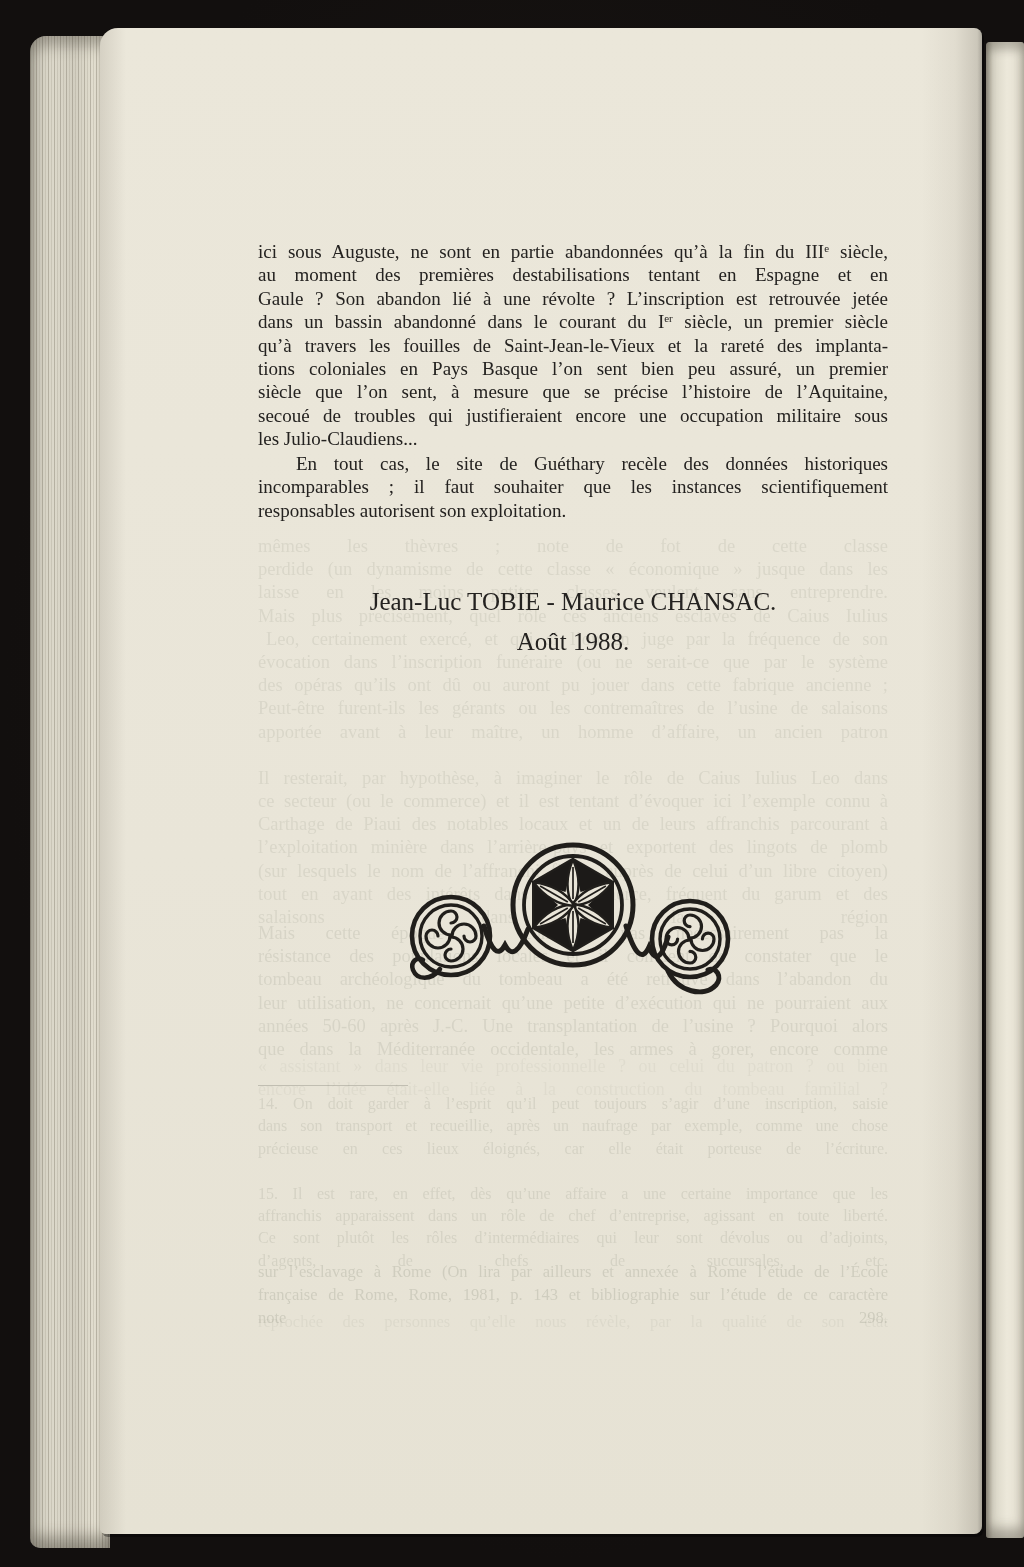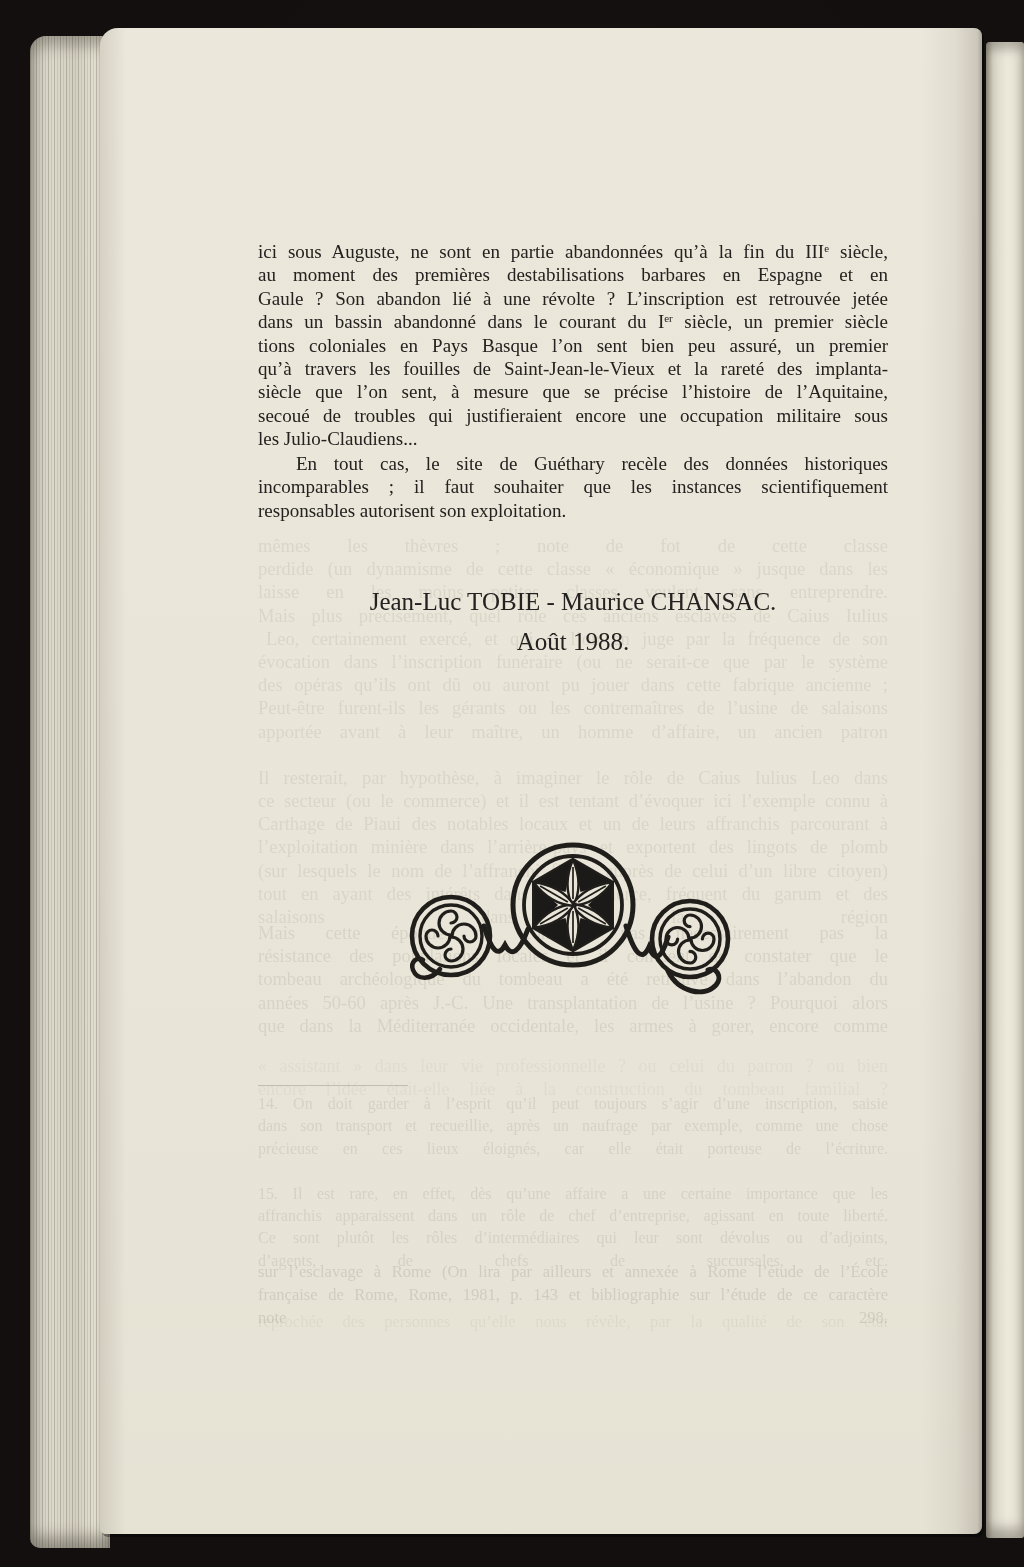--- a/index.html
+++ b/index.html
@@ -80,20 +80,21 @@
           <div class="gline" style="height: 23.2px; line-height: 23.2px;">Carthage de Piaui des notables locaux et un de leurs affranchis parcourant à</div>
           <div class="gline" style="height: 23.2px; line-height: 23.2px;">l’exploitation minière dans l’arrière-pays et exportent des lingots de plomb</div>
           <div class="gline" style="height: 23.2px; line-height: 23.2px;">(sur lesquels le nom de l’affranchi figure auprès de celui d’un libre citoyen)</div>
           <div class="gline" style="height: 23.2px; line-height: 23.2px;">tout en ayant des intérêts dans le commerce, fréquent du garum et des</div>
           <div class="gline" style="height: 23.2px; line-height: 23.2px;">salaisons dans la région</div>
         </div>
         <div class="ghostblock" style="top: 894px; font-size: 18.5px; opacity: 0.12;">
           <div class="gline" style="height: 23.2px; line-height: 23.2px;">Mais cette époque ne confirme pas nécessairement pas la</div>
           <div class="gline" style="height: 23.2px; line-height: 23.2px;">résistance des populations locales et il convient de constater que le</div>
           <div class="gline" style="height: 23.2px; line-height: 23.2px;">tombeau archéologique du tombeau a été retrouvé dans l’abandon du</div>
+          <div class="gline" style="height: 23.2px; line-height: 23.2px;">leur utilisation, ne concernait qu’une petite d’exécution qui ne pourraient aux</div>
           <div class="gline" style="height: 23.2px; line-height: 23.2px;">années 50-60 après J.-C. Une transplantation de l’usine ? Pourquoi alors</div>
           <div class="gline" style="height: 23.2px; line-height: 23.2px;">que dans la Méditerranée occidentale, les armes à gorer, encore comme</div>
         </div>
         <div class="ghostblock" style="top: 1027px; font-size: 18px; opacity: 0.06;">
           <div class="gline" style="height: 23px; line-height: 23px;">« assistant » dans leur vie professionnelle ? ou celui du patron ? ou bien</div>
           <div class="gline" style="height: 23px; line-height: 23px;">encore l’idée était-elle liée à la construction du tombeau familial ?</div>
         </div>
         <div class="ghostblock" style="top: 1065px; font-size: 16px; opacity: 0.13;">
           <div class="gline" style="height: 22.4px; line-height: 22.4px;">14. On doit garder à l’esprit qu’il peut toujours s’agir d’une inscription, saisie</div>
           <div class="gline" style="height: 22.4px; line-height: 22.4px;">dans son transport et recueillie, après un naufrage par exemple, comme une chose</div>
@@ -111,25 +112,25 @@
         </div>
         <div class="ghostblock" style="top: 1282px; font-size: 16.5px; opacity: 0.07;">
           <div class="gline" style="height: 23px; line-height: 23px;">reprochée des personnes qu’elle nous révèle, par la qualité de son état</div>
         </div>
       </div>
     <div class="gsep" id="ghost-sep" style="top: 1057px;"></div>
 
 
     <div class="para" id="para0" style="top: 212px;">
         <div class="line">ici sous Auguste, ne sont en partie abandonnées qu’à la fin du III<sup>e</sup> siècle,</div>
-        <div class="line">au moment des premières destabilisations barbares en Espagne et en</div>
+        <div class="line">au moment des premières destabilisations tentant en Espagne et en</div>
         <div class="line">Gaule ? Son abandon lié à une révolte ? L’inscription est retrouvée jetée</div>
         <div class="line">dans un bassin abandonné dans le courant du I<sup>er</sup> siècle, un premier siècle</div>
+        <div class="line">qu’à travers les fouilles de Saint-Jean-le-Vieux et la rareté des implanta-</div>
         <div class="line">tions coloniales en Pays Basque l’on sent bien peu assuré, un premier</div>
-        <div class="line">qu’à travers les fouilles de Saint-Jean-le-Vieux et la rareté des implanta-</div>
         <div class="line">siècle que l’on sent, à mesure que se précise l’histoire de l’Aquitaine,</div>
         <div class="line">secoué de troubles qui justifieraient encore une occupation militaire sous</div>
         <div class="line last">les Julio-Claudiens...</div>
       </div>
     <div class="para" id="para1" style="top: 424px;">
         <div class="line ind">En tout cas, le site de Guéthary recèle des données historiques</div>
         <div class="line">incomparables ; il faut souhaiter que les instances scientifiquement</div>
         <div class="line last">responsables autorisent son exploitation.</div>
       </div>
 

